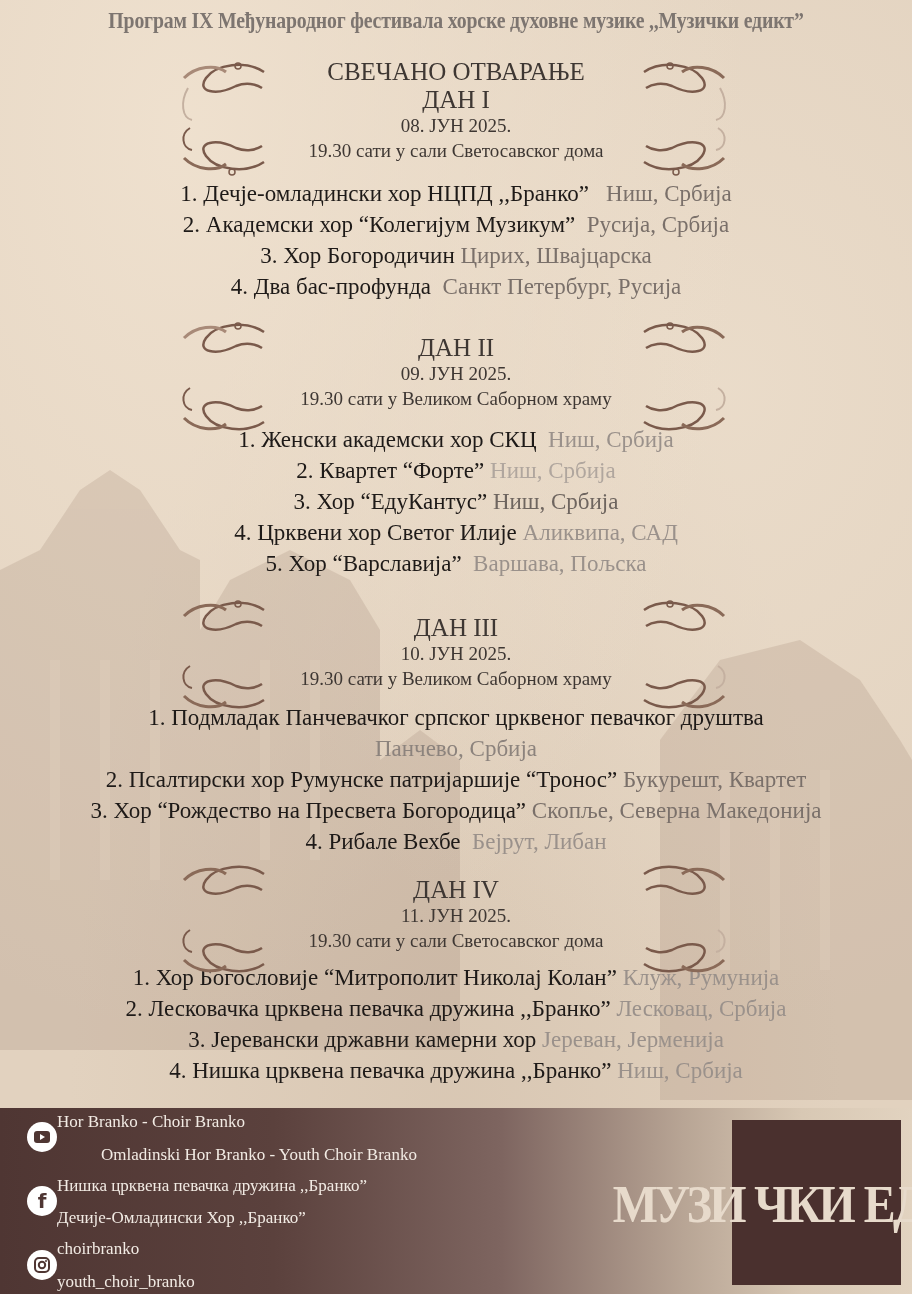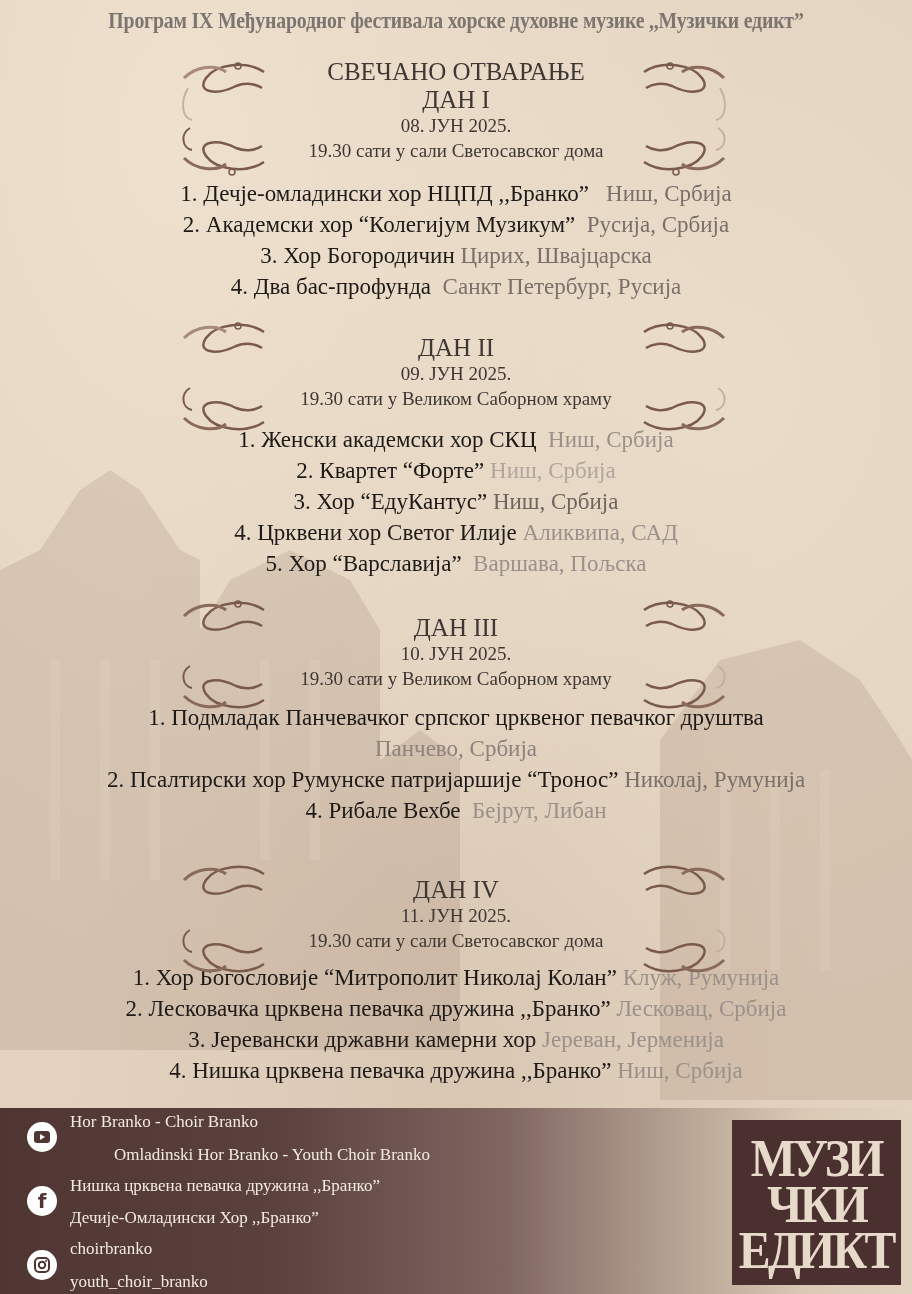--- a/index.html
+++ b/index.html
@@ -48,32 +48,32 @@
     .entry .place { color: #7a706a; }
     .entry .place.light { color: #9a918b; }
     .entry .place.dark { color: #6e655f; }
     .entry-sub { display: block; font-size: 23px; line-height: 31px; color: #8c837d; }
 
     .footer {
       position: absolute; left: 0; top: 1108px; width: 912px; height: 186px;
       background: linear-gradient(90deg, #4f3633 0%, #5b413d 30%, #7e6560 55%, #b8a595 75%, #d8c8b4 88%, #e2d3c0 100%);
     }
     .social-row {
-      position: absolute; left: 70px; font-size: 17px; color: #f2ebe4;
+      position: absolute; left: 57px; font-size: 17px; color: #f2ebe4;
       white-space: nowrap;
     }
     .social-icon {
       position: absolute; left: 27px; width: 30px; height: 30px; border-radius: 50%;
       background: #ffffff; display: flex; align-items: center; justify-content: center;
     }
     .logo {
       position: absolute; left: 732px; top: 1120px; width: 169px; height: 165px;
       background: #4a302e; color: #e7dacb;
       font-family: "Liberation Serif", serif;
-      display: flex; flex-direction: column; justify-content: center; align-items: center;
+      display: flex; flex-direction: row; justify-content: center; align-items: center;
       padding-top: 4px;
     }
     .logo span {
       display: block; font-size: 52px; line-height: 46px; font-weight: bold;
       letter-spacing: -3px; transform: scaleX(0.92);
     }
   </style>
 </head>
 <body>
 
@@ -205,21 +205,22 @@
     </g>
   </svg>
   <div class="day-head" style="padding-top:18px;">
     <span class="line day-title">ДАН III</span>
     <span class="line day-date">10. ЈУН 2025.</span>
     <span class="line day-venue">19.30 сати у Великом Саборном храму</span>
   </div>
   <div class="entries" style="margin-top:10px;">
     <span class="entry"><span class="choir">1. Подмладак Панчевачког српског црквеног певачког друштва</span></span>
     <span class="entry-sub place">Панчево, Србија</span>
-    <span class="entry"><span class="choir">2. Псалтирски хор Румунске патријаршије “Тронос”</span> <span class="place">Николај, Румунија</span></span>
+    <span class="entry"><span class="choir">2. Псалтирски хор Румунске патријаршије “Тронос”</span> <span class="place">Букурешт, Квартет</span></span>
+    <span class="entry"><span class="choir">3. Хор “Рождество на Пресвета Богородица”</span> <span class="place">Скопље, Северна Македонија</span></span>
     <span class="entry"><span class="choir">4. Рибале Вехбе</span>&nbsp; <span class="place light">Бејрут, Либан</span></span>
   </div>
 </div>
 
 <div class="day-block" style="top:866px;">
   <svg class="flourish fl-left" viewBox="0 0 92 120" style="top:-6px;">
     <path d="M88 14 C70 2, 40 6, 30 20 C20 34, 40 38, 60 28 C70 24, 80 26, 86 30" stroke="#7a5a4b" stroke-width="2.5" fill="none"></path>
     <path d="M8 20 C20 8, 40 6, 50 14" stroke="#8a6a58" stroke-width="3" fill="none"></path>
     <path d="M88 104 C70 116, 40 112, 30 98 C20 84, 40 80, 60 90 C70 94, 80 92, 86 88" stroke="#7a5a4b" stroke-width="2.5" fill="none"></path>
     <path d="M8 100 C20 112, 40 114, 50 106" stroke="#8a6a58" stroke-width="3" fill="none"></path>

